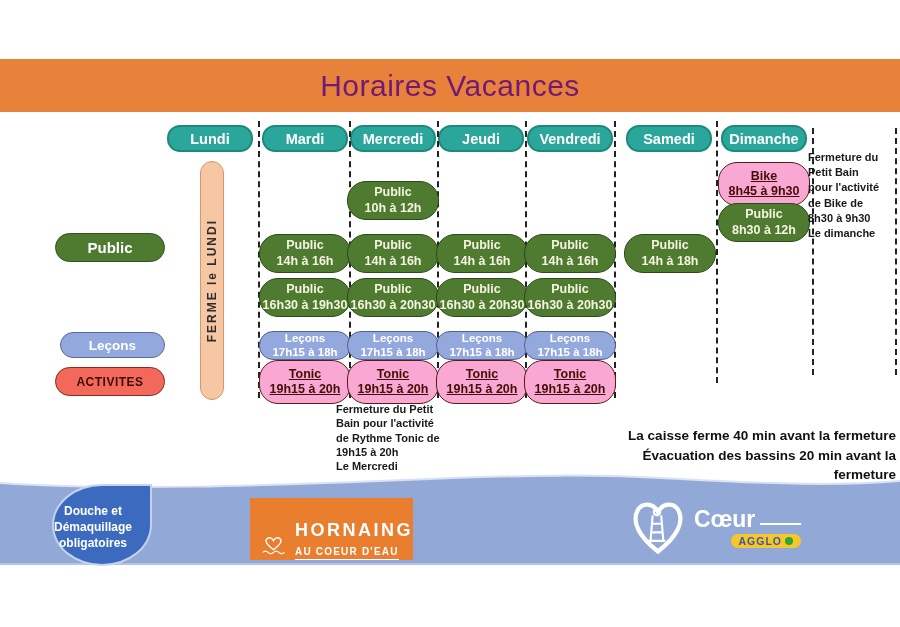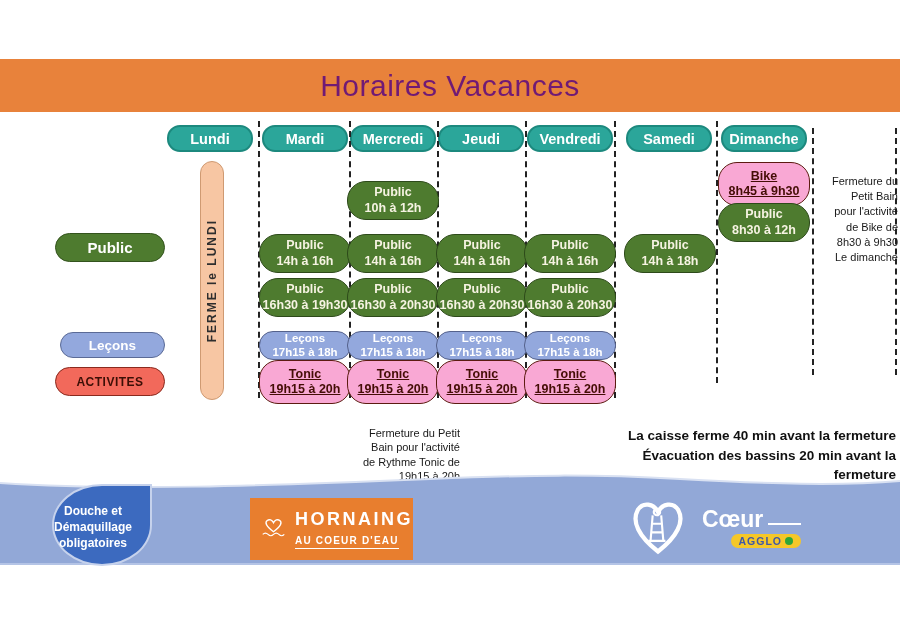--- a/index.html
+++ b/index.html
@@ -50,42 +50,42 @@
   .green { background:#4E7B2F; border:1px solid #2d4a1a; color:#f6f3e2; font-size:12.5px; height:39px; }
   .red   { background:#f9a8d4; border:1px solid #5c1b10; color:#440d05; font-size:12.5px; height:44px;text-decoration:underline; }
   .blue  { background:#93A8DD; border:1px solid #55628c; color:#fff; font-size:11.5px;
            height:29px; border-radius:14px; line-height:1.15; }
   .c-mar{left:259px} .c-mer{left:347px} .c-jeu{left:436px}
   .c-ven{left:524px} .c-sam{left:624px} .c-dim{left:718px}
   .r-morning{top:181px} .r-bike{top:162px} .r-dimpub{top:203px}
   .r-1{top:234px} .r-2{top:278px} .r-3{top:331px} .r-4{top:360px}
 
   
-  .note { position:absolute; font-weight:normal; color:#191919; text-align:right;margin-top:24px; }
+  .note { position:absolute; font-weight:bold; color:#191919; text-align:left; }
   .note-dim { left:808px; top:150px; width:90px; font-size:11px; line-height:1.38; }
   .note-mer { left:336px; top:402px; width:124px; font-size:11px; line-height:1.3; }
   .updated  { position:absolute; left:30px; top:447px; font-size:15px; font-weight:bold;
               color:#2f2f2f; }
   .caisse   { position:absolute; left:578px; top:426px; width:318px; text-align:right;
               font-size:13.5px; font-weight:bold; color:#111; line-height:1.45; }
 
   
   .wave-wrap { position:absolute; left:0; top:470px; width:900px; height:97px; }
   .drop { position:absolute; left:52px; top:484px; width:100px; height:82px;
     background:#3C6ABF; border:2px solid #c6d2ec; border-radius:50% 0 50% 50%;
     display:flex; align-items:center; justify-content:flex-start; }
   .drop .txt { color:#fff; font-weight:bold; font-size:12px; text-align:center;
     line-height:1.35; margin-top:4px; }
   .hornaing { position:absolute; left:250px; top:498px; width:163px; height:62px;
-    background:#E87E2E; display:flex; align-items:center; padding-left:10px; gap:8px; }
+    background:#E87E2E; display:flex; align-items:flex-end; padding-left:10px; gap:8px; }
   .hornaing .name { color:#fff; font-weight:bold; font-size:18px; letter-spacing:2.5px; }
   .hornaing .tagline { color:#fff; font-weight:bold; font-size:10px; letter-spacing:1.2px;
     border-bottom:1.5px solid #fff; padding-bottom:2px; display:inline-block; margin-top:1px; }
   .agglo { position:absolute; left:626px; top:489px; width:175px; height:76px;
-    display:flex; align-items:center; gap:12px; }
+    display:flex; align-items:center; gap:4px; }
   .agglo .txt { display:flex; flex-direction:column; flex:1; }
   .agglo .row1 { display:flex; align-items:center; }
   .agglo .w1 { color:#fff; font-weight:bold; font-size:23px; }
   .agglo .rule { flex:1; border-top:2px solid #fff; margin-left:5px; margin-top:8px; }
   .agglo .w2 { color:#fff; font-weight:bold; font-size:23px; margin-top:-5px; }
   .agglo .badge-row { display:flex; justify-content:flex-end; margin-top:1px; }
   .badge { background:#F5C728; color:#3f57a8; font-weight:bold; font-size:10.5px;
     letter-spacing:1px; border-radius:8px; padding:1px 8px; display:flex;
     align-items:center; gap:3px; }
   .dot { width:8px; height:8px; border-radius:50%; background:#2ea637; display:inline-block; }

